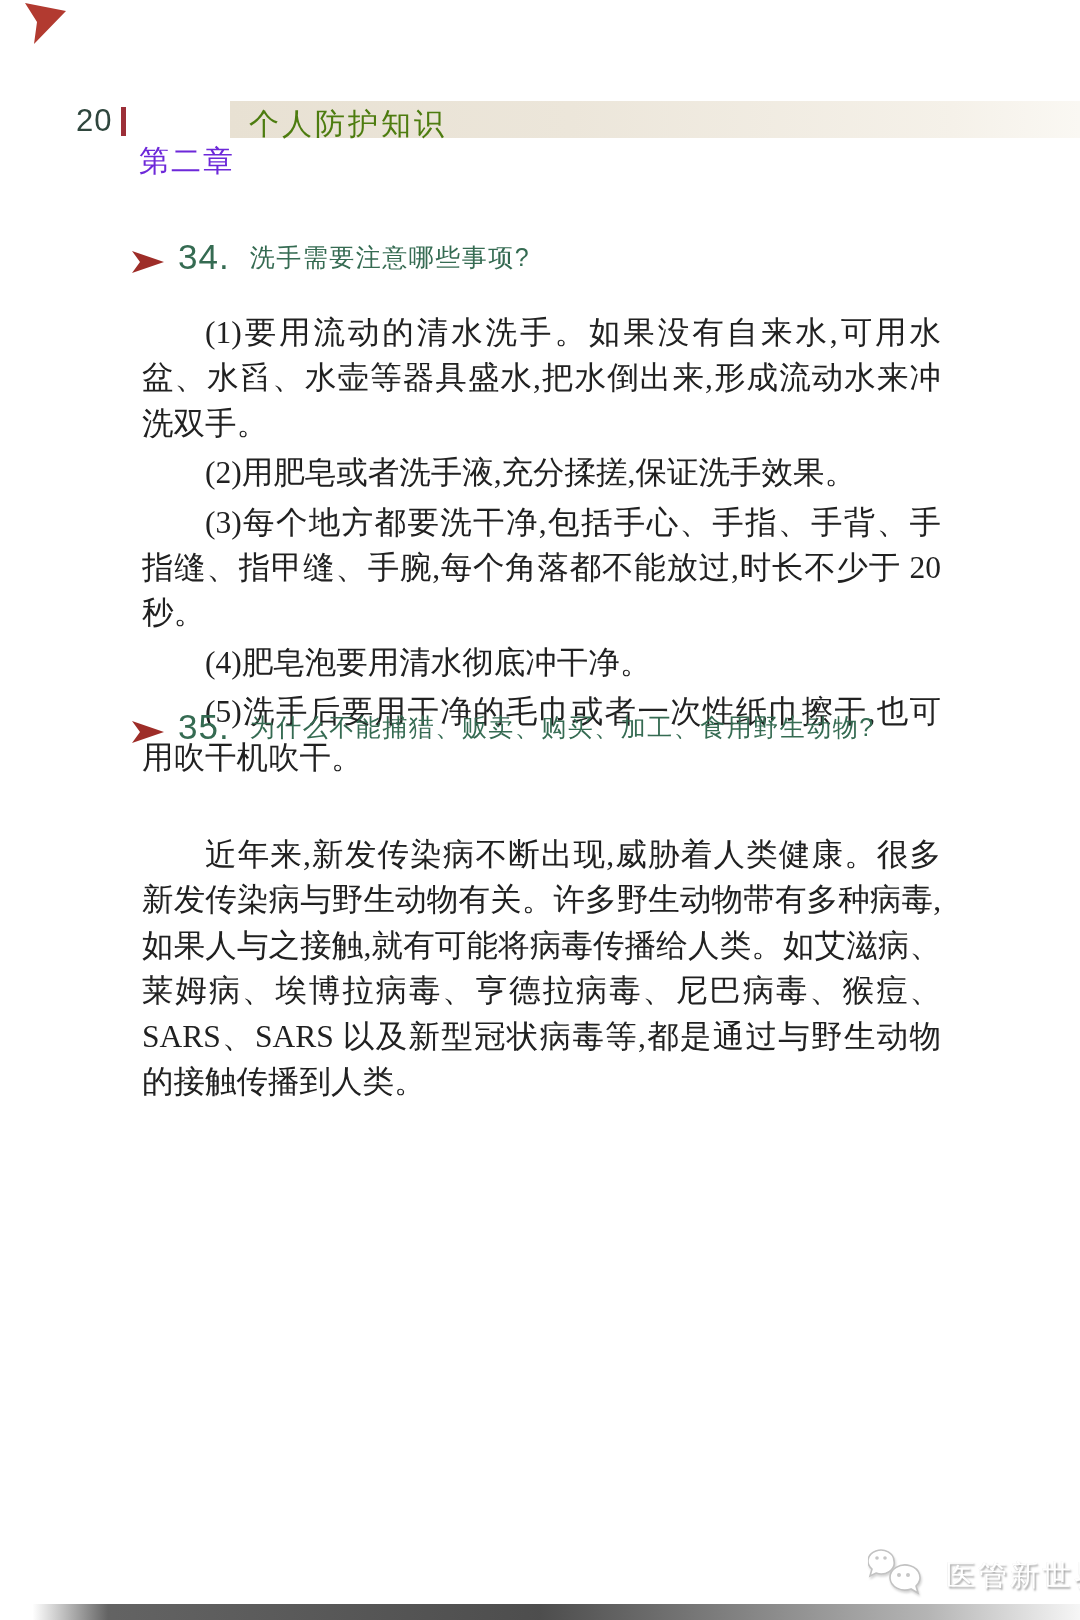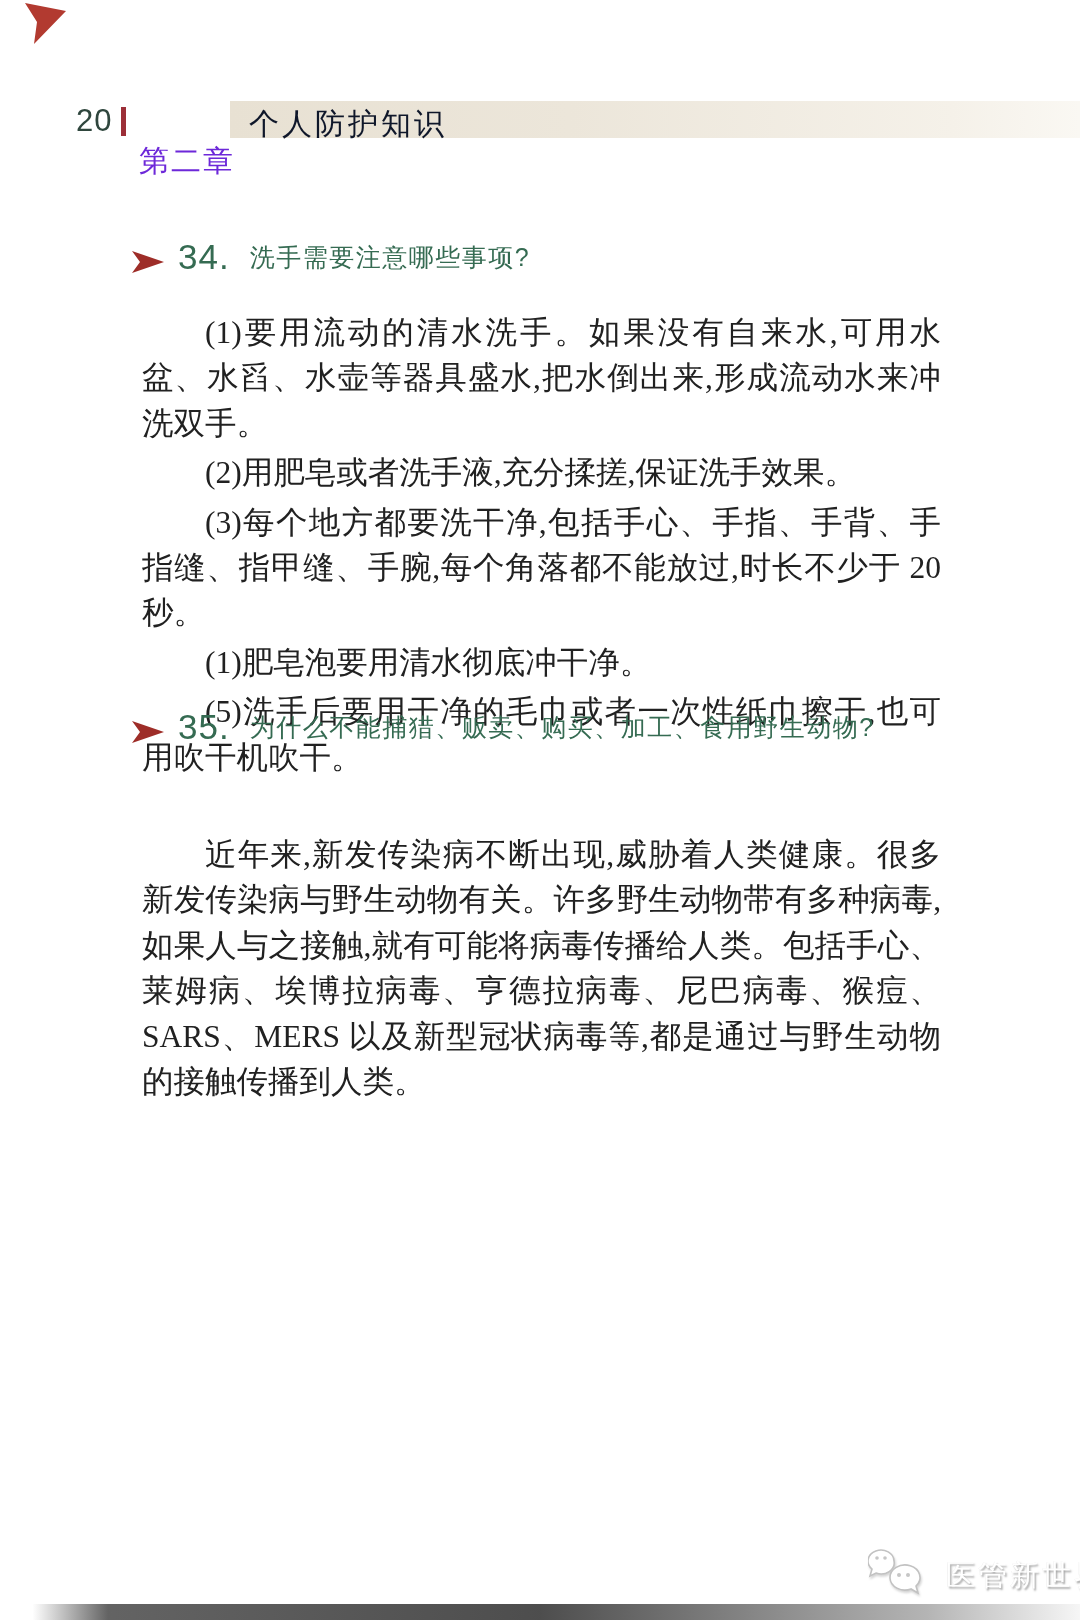--- a/index.html
+++ b/index.html
@@ -29,21 +29,21 @@
     font-family:"Liberation Sans","DejaVu Sans",sans-serif;
     font-size:30px;color:#6d28d9;letter-spacing:2px;margin-top:32px;
   }
   .title-strip{
     position:absolute;left:230px;top:101px;right:0;height:37px;
     background:linear-gradient(to right,#e8e1d3 0%,#ece6da 40%,#f5f1e9 85%,#faf8f3 100%);
   }
   .chapter-title{
     position:absolute;left:249px;top:104px;
     font-family:"Liberation Sans","DejaVu Sans",sans-serif;
-    font-size:30px;color:#0f172a;letter-spacing:3px;
+    font-size:30px;color:#4d7c0f;letter-spacing:3px;
   }
 
   
   .qhead{
     position:absolute;left:132px;
     display:flex;align-items:center;
     font-family:"Liberation Sans","DejaVu Sans",sans-serif;
     color:#356b52;
   }
   .qhead .arrow{flex:0 0 auto;margin-top:10px;margin-right:14px;}
@@ -113,34 +113,34 @@
     <path d="M0 3 L32 14 L0 25 L8 14 Z" fill="#9e2d28"></path>
   </svg>
   <div class="qnum">34.</div>
   <div class="qtext">洗手需要注意哪些事项?</div>
 </div>
 
 <div class="qbody body-a">
   <p>(1)要用流动的清水洗手。如果没有自来水,可用水盆、水舀、水壶等器具盛水,把水倒出来,形成流动水来冲洗双手。</p>
   <p>(2)用肥皂或者洗手液,充分揉搓,保证洗手效果。</p>
   <p>(3)每个地方都要洗干净,包括手心、手指、手背、手指缝、指甲缝、手腕,每个角落都不能放过,时长不少于 20 秒。</p>
-  <p>(1)肥皂泡要用清水彻底冲干净。</p>
+  <p>(4)肥皂泡要用清水彻底冲干净。</p>
   <p>(5)洗手后要用干净的毛巾或者一次性纸巾擦干,也可用吹干机吹干。</p>
 </div>
 
 <div class="qhead h35">
   <svg class="arrow" width="32" height="28" viewBox="0 0 32 28">
     <path d="M0 3 L32 14 L0 25 L8 14 Z" fill="#9e2d28"></path>
   </svg>
   <div class="qnum">35.</div>
   <div class="qtext">为什么不能捕猎、贩卖、购买、加工、食用野生动物?</div>
 </div>
 
 <div class="qbody body-b">
-  <p>近年来,新发传染病不断出现,威胁着人类健康。很多新发传染病与野生动物有关。许多野生动物带有多种病毒,如果人与之接触,就有可能将病毒传播给人类。包括手心、莱姆病、埃博拉病毒、亨德拉病毒、尼巴病毒、猴痘、SARS、MERS 以及新型冠状病毒等,都是通过与野生动物的接触传播到人类。</p>
+  <p>近年来,新发传染病不断出现,威胁着人类健康。很多新发传染病与野生动物有关。许多野生动物带有多种病毒,如果人与之接触,就有可能将病毒传播给人类。如艾滋病、莱姆病、埃博拉病毒、亨德拉病毒、尼巴病毒、猴痘、SARS、SARS 以及新型冠状病毒等,都是通过与野生动物的接触传播到人类。</p>
 </div>
 
 <div class="watermark">
   <svg class="wm-logo" width="56" height="50" viewBox="0 0 56 50">
     <g fill="#ffffff" stroke="#c2c2c2" stroke-width="1.6">
       <path d="M26 15 a13 11 0 1 0 -22 8 l-2 7 6 -3 a13 11 0 0 0 18 -12 Z"></path>
       <path d="M22 32 a15 12.5 0 1 1 26 8 l2 7 -7 -4 a15 12.5 0 0 1 -21 -11 Z"></path>
     </g>
     <g fill="#c6c6c6">
       <circle cx="9" cy="12" r="1.8"></circle>

